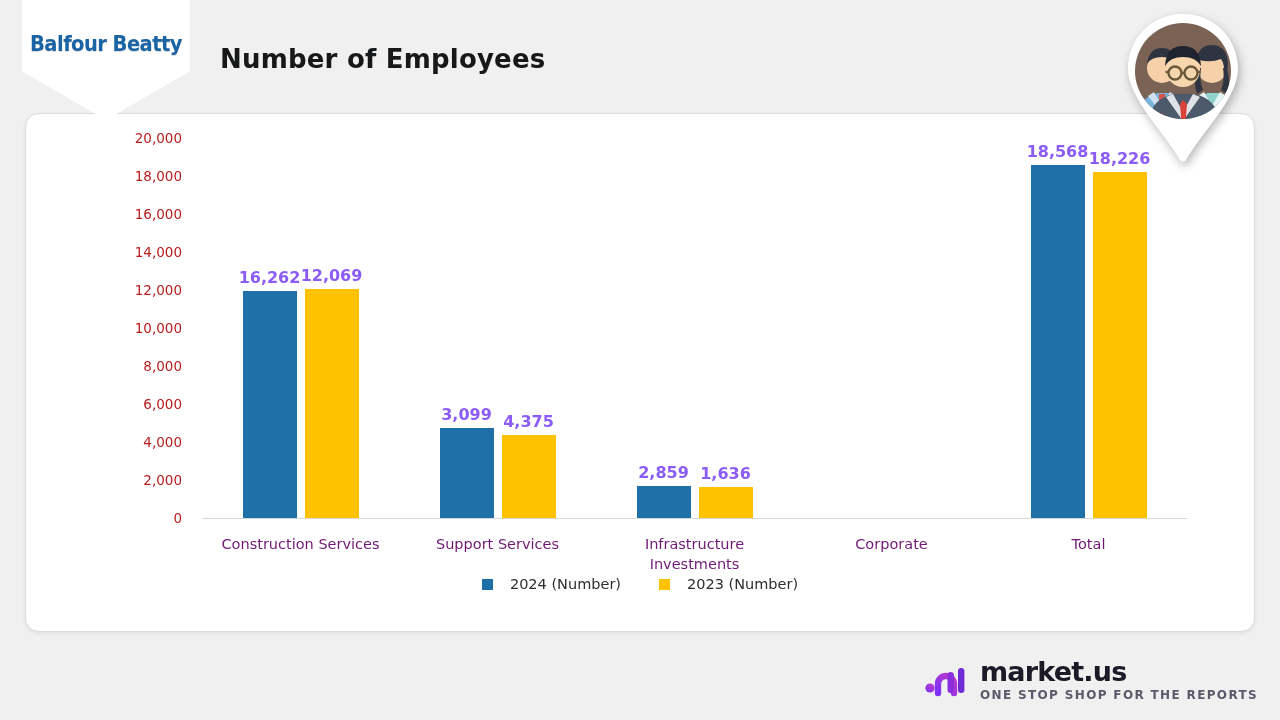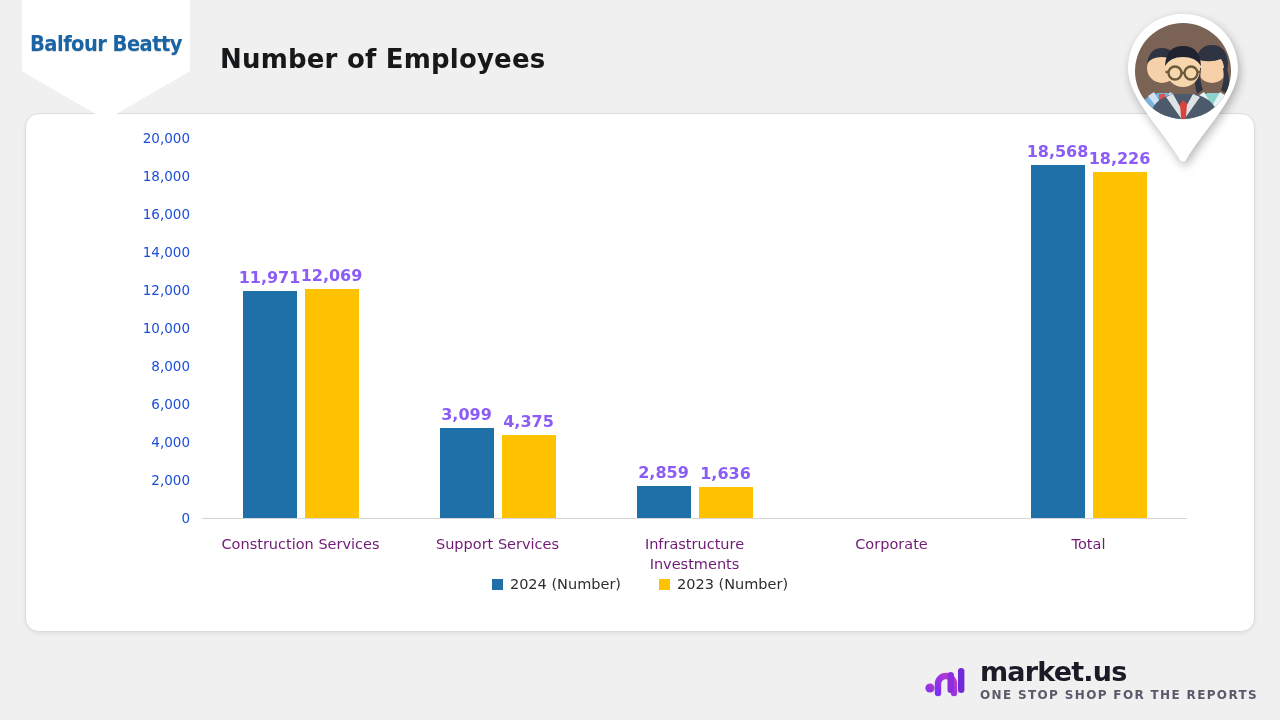--- a/index.html
+++ b/index.html
@@ -57,24 +57,24 @@
     border: 1px solid #dcdcdc;
     border-radius: 14px;
     box-shadow: 0 2px 4px rgba(0,0,0,0.06);
   }
 
   .plot-wrap { position: absolute; left: 0; top: 0; right: 0; bottom: 0; }
 
   
   .y-labels { position: absolute; left: 88px; top: 24px; width: 80px; height: 380px; }
   .y-label {
-    position: absolute; right: 4px;
+    position: absolute; right: 12px;
     font-family: "DejaVu Sans", sans-serif;
     font-size: 13.5px;
-    color: #1d4ed8;
+    color: #b91c1c;
     transform: translateY(-50%);
     white-space: nowrap;
   }
 
   
   .plot-area {
     position: absolute;
     left: 176px; top: 24px;
     width: 985px; height: 380px;
   }
@@ -110,21 +110,21 @@
     font-size: 14.5px;
     color: #701a75;
     line-height: 20px;
   }
 
   
   .legend {
     position: absolute; left: 0; right: 0; top: 462px;
     display: flex; justify-content: center; align-items: center; gap: 38px;
   }
-  .legend-item { display: flex; align-items: center; gap: 7px; }
+  .legend-item { display: flex; align-items: center; gap: 17px; }
   .legend-swatch { width: 11px; height: 11px; display: inline-block; }
   .legend-text {
     font-family: "DejaVu Sans", sans-serif;
     font-size: 14.5px;
     color: #2e2e2e;
   }
 
   
   .footer-logo { position: absolute; right: 22px; bottom: 18px; display: flex; align-items: center; gap: 9px; }
   .mk-mark { width: 46px; height: 40px; }
@@ -218,21 +218,21 @@
           <div class="y-label" style="top: 304px;">4,000</div>
           <div class="y-label" style="top: 342px;">2,000</div>
           <div class="y-label" style="top: 380px;">0</div>
         </div>
 
       <div class="axis-line"></div>
 
       <div class="plot-area">
           <div class="group" style="left: 40.5px; width: 116px;">
             <div class="bar s2024" style="left: 0px; width: 54px; height: 227.449px; background: rgb(31, 111, 168);"></div>
-            <div class="bar-label" style="left: 27px; bottom: 231.449px; transform: translateX(-50%);">11,971</div>
+            <div class="bar-label" style="left: 27px; bottom: 231.449px; transform: translateX(-50%);">16,262</div>
             <div class="bar s2023" style="left: 62px; width: 54px; height: 229.311px; background: rgb(255, 194, 0);"></div>
             <div class="bar-label" style="left: 89px; bottom: 233.311px; transform: translateX(-50%);">12,069</div>
           </div>
           <div class="group" style="left: 237.5px; width: 116px;">
             <div class="bar s2024" style="left: 0px; width: 54px; height: 90.269px; background: rgb(31, 111, 168);"></div>
             <div class="bar-label" style="left: 27px; bottom: 94.269px; transform: translateX(-50%);">3,099</div>
             <div class="bar s2023" style="left: 62px; width: 54px; height: 83.125px; background: rgb(255, 194, 0);"></div>
             <div class="bar-label" style="left: 89px; bottom: 87.125px; transform: translateX(-50%);">4,375</div>
           </div>
           <div class="group" style="left: 434.5px; width: 116px;">

